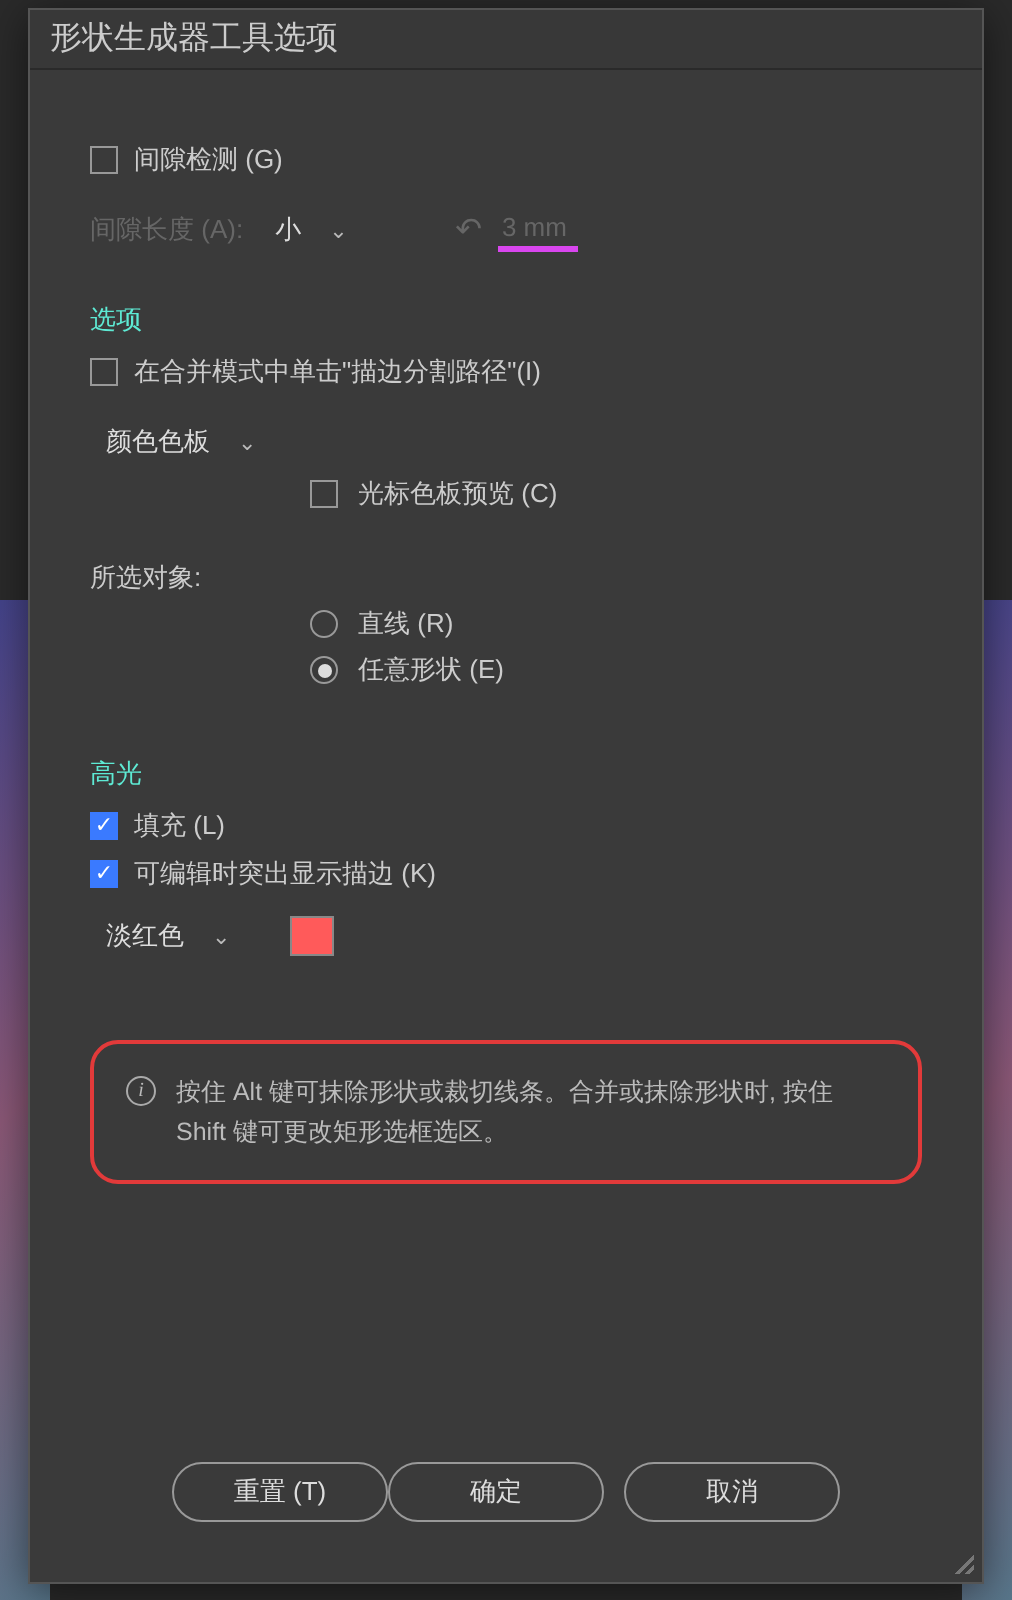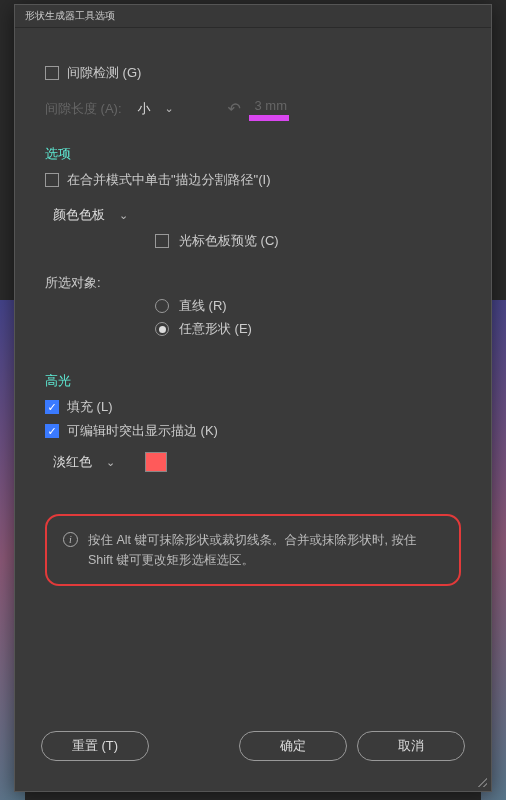--- a/index.html
+++ b/index.html
@@ -26,21 +26,21 @@
       left: 14px; top: 4px;
       width: 478px; height: 788px;
       background: #3a3a3a;
       border: 1px solid #555;
       box-shadow: 0 4px 20px rgba(0,0,0,0.5);
       display: flex;
       flex-direction: column;
     }
     .titlebar {
       padding: 4px 10px;
-      font-size: 10px;
+      font-size: 16px;
       color: #ccc;
       background: #383838;
       border-bottom: 1px solid #2a2a2a;
     }
     .content {
       flex: 1;
       padding: 30px 30px 10px 30px;
       overflow: auto;
     }
     .row { display: flex; align-items: center; gap: 8px; margin: 6px 0; }
@@ -107,21 +107,21 @@
       align-items: center;
       justify-content: center;
       font-size: 10px;
       font-style: italic;
       font-family: Georgia, serif;
       margin-top: 2px;
     }
     .footer {
       padding: 18px 26px 30px 26px;
       display: flex;
-      justify-content: space-between;
+      justify-content: center;
       align-items: center;
     }
     .footer-right { display: flex; gap: 10px; }
     .btn {
       border: 1.5px solid #999;
       border-radius: 22px;
       padding: 5px 28px;
       color: #ddd;
       font-size: 13px;
       cursor: pointer;
@@ -138,23 +138,23 @@
                          transparent 80%, #777 80%, #777 90%, transparent 90%);
     }
     .gap-controls {
       display: flex;
       align-items: center;
       gap: 8px;
       margin-top: 14px;
     }
     .numfield {
       width: 40px;
-      border-bottom: 6px solid #d946ef;
+      border-bottom: 3px solid #d946ef;
       padding: 2px;
-      text-align: right;
+      text-align: left;
     }
     .undo { font-size: 16px; }
   </style>
 </head>
 <body>
 
 <div class="bg-left"></div>
 <div class="bg-right"></div>
 
 <div class="dialog">

